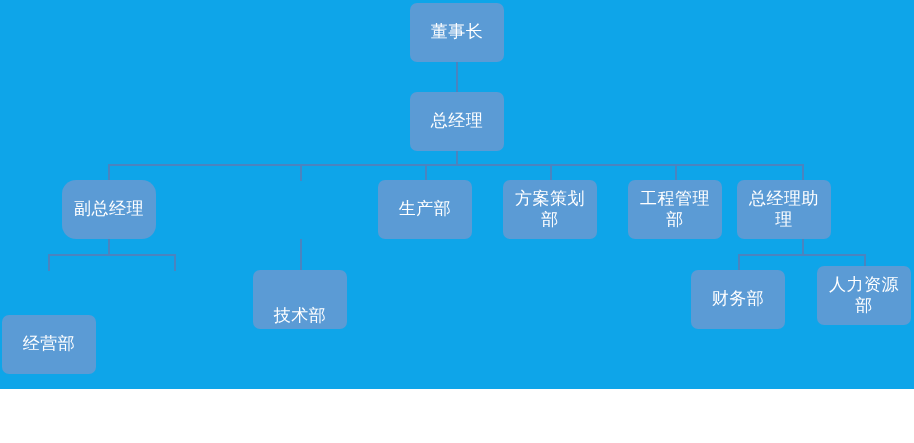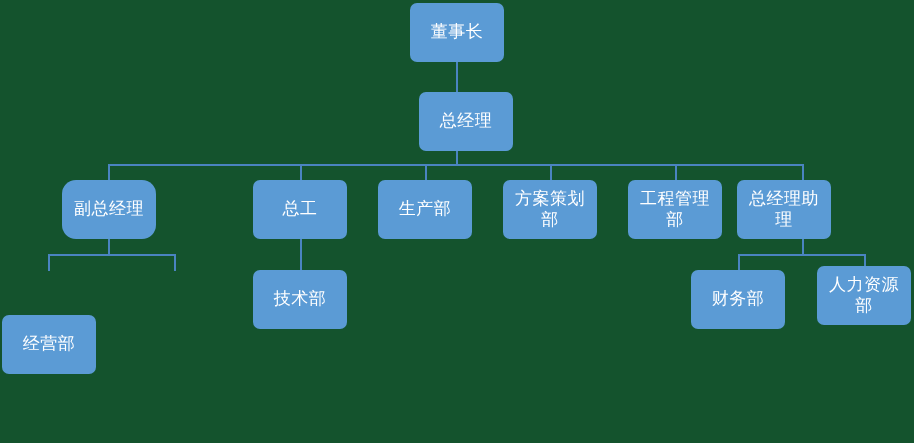--- a/index.html
+++ b/index.html
@@ -6,22 +6,22 @@
     margin: 0;
     padding: 0;
     background: #ffffff;
   }
   body {
     font-family: "Liberation Sans", "DejaVu Sans", sans-serif;
   }
   #org-chart {
     position: relative;
     width: 914px;
-    height: 443px;
-    background: #14532d;
+    height: 389px;
+    background: #0ea5e9;
     overflow: hidden;
   }
   .node {
     position: absolute;
     box-sizing: border-box;
     background: #5B9BD5;
     border-radius: 7px;
     color: #ffffff;
     display: flex;
     align-items: center;
@@ -70,47 +70,44 @@
 
   <div class="conn conn-v" style="left:802px; top:239px; height:16px;"></div>
   <div class="conn conn-h" style="left:738px; top:254px; width:127px;"></div>
   <div class="conn conn-v" style="left:738px; top:254px; height:17px;"></div>
   <div class="conn conn-v" style="left:864px; top:254px; height:17px;"></div>
 
   <div class="node" style="left:410px; top:3px; width:94px; height:59px;">
     <span class="node-label">董事长</span>
   </div>
 
-  <div class="node" style="left:419px; top:92px; width:94px; height:59px;">
+  <div class="node" style="left:410px; top:92px; width:94px; height:59px;">
     <span class="node-label">总经理</span>
   </div>
 
   <div class="node" style="left:62px; top:180px; width:94px; height:59px;border-radius:14px;">
     <span class="node-label">副总经理</span>
-  </div>
-  <div class="node" style="left:253px; top:180px; width:94px; height:59px;">
-    <span class="node-label">总工</span>
   </div>
   <div class="node" style="left:378px; top:180px; width:94px; height:59px;justify-content:flex-end;">
     <span class="node-label">生产部</span>
   </div>
   <div class="node" style="left:503px; top:180px; width:94px; height:59px;">
     <span class="node-label">方案策划部</span>
   </div>
   <div class="node" style="left:628px; top:180px; width:94px; height:59px;">
     <span class="node-label">工程管理部</span>
   </div>
   <div class="node" style="left:737px; top:180px; width:94px; height:59px;">
     <span class="node-label">总经理助理</span>
   </div>
 
   <div class="node" style="left:2px; top:270px; width:94px; height:59px;margin-top:45px;">
     <span class="node-label">经营部</span>
   </div>
-  <div class="node" style="left:253px; top:270px; width:94px; height:59px;">
+  <div class="node" style="left:253px; top:270px; width:94px; height:59px;align-items:flex-end;">
     <span class="node-label">技术部</span>
   </div>
   <div class="node" style="left:691px; top:270px; width:94px; height:59px;">
     <span class="node-label">财务部</span>
   </div>
   <div class="node" style="left:817px; top:266px; width:94px; height:59px;">
     <span class="node-label">人力资源部</span>
   </div>
 
 </div>

